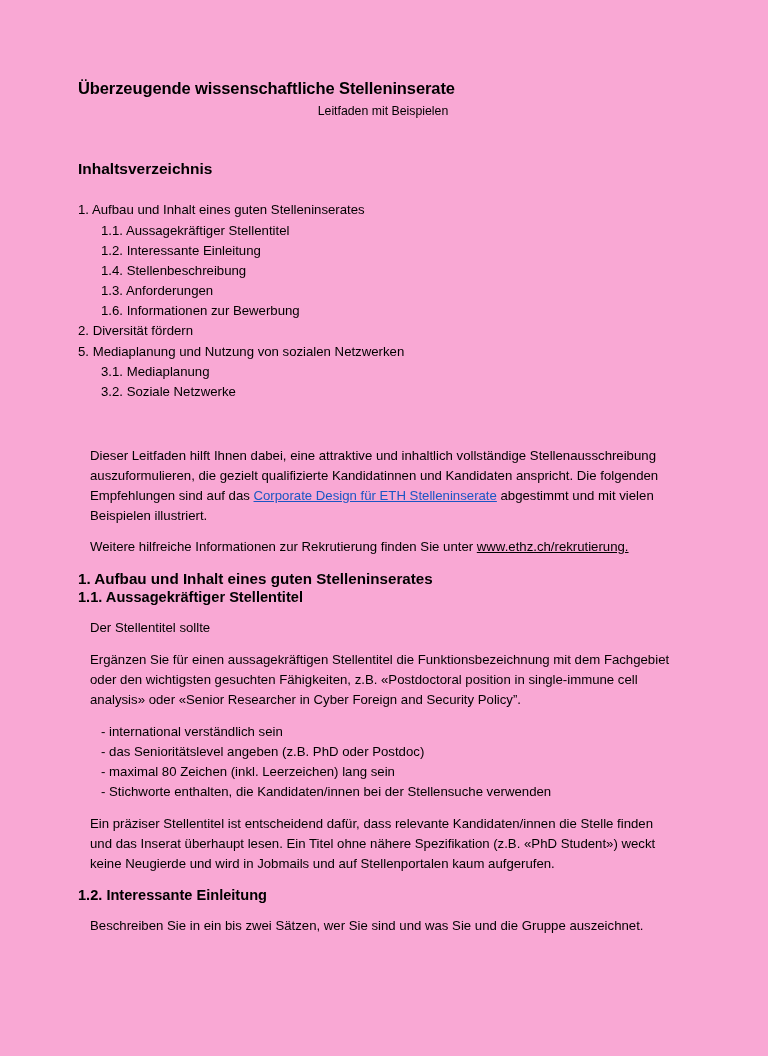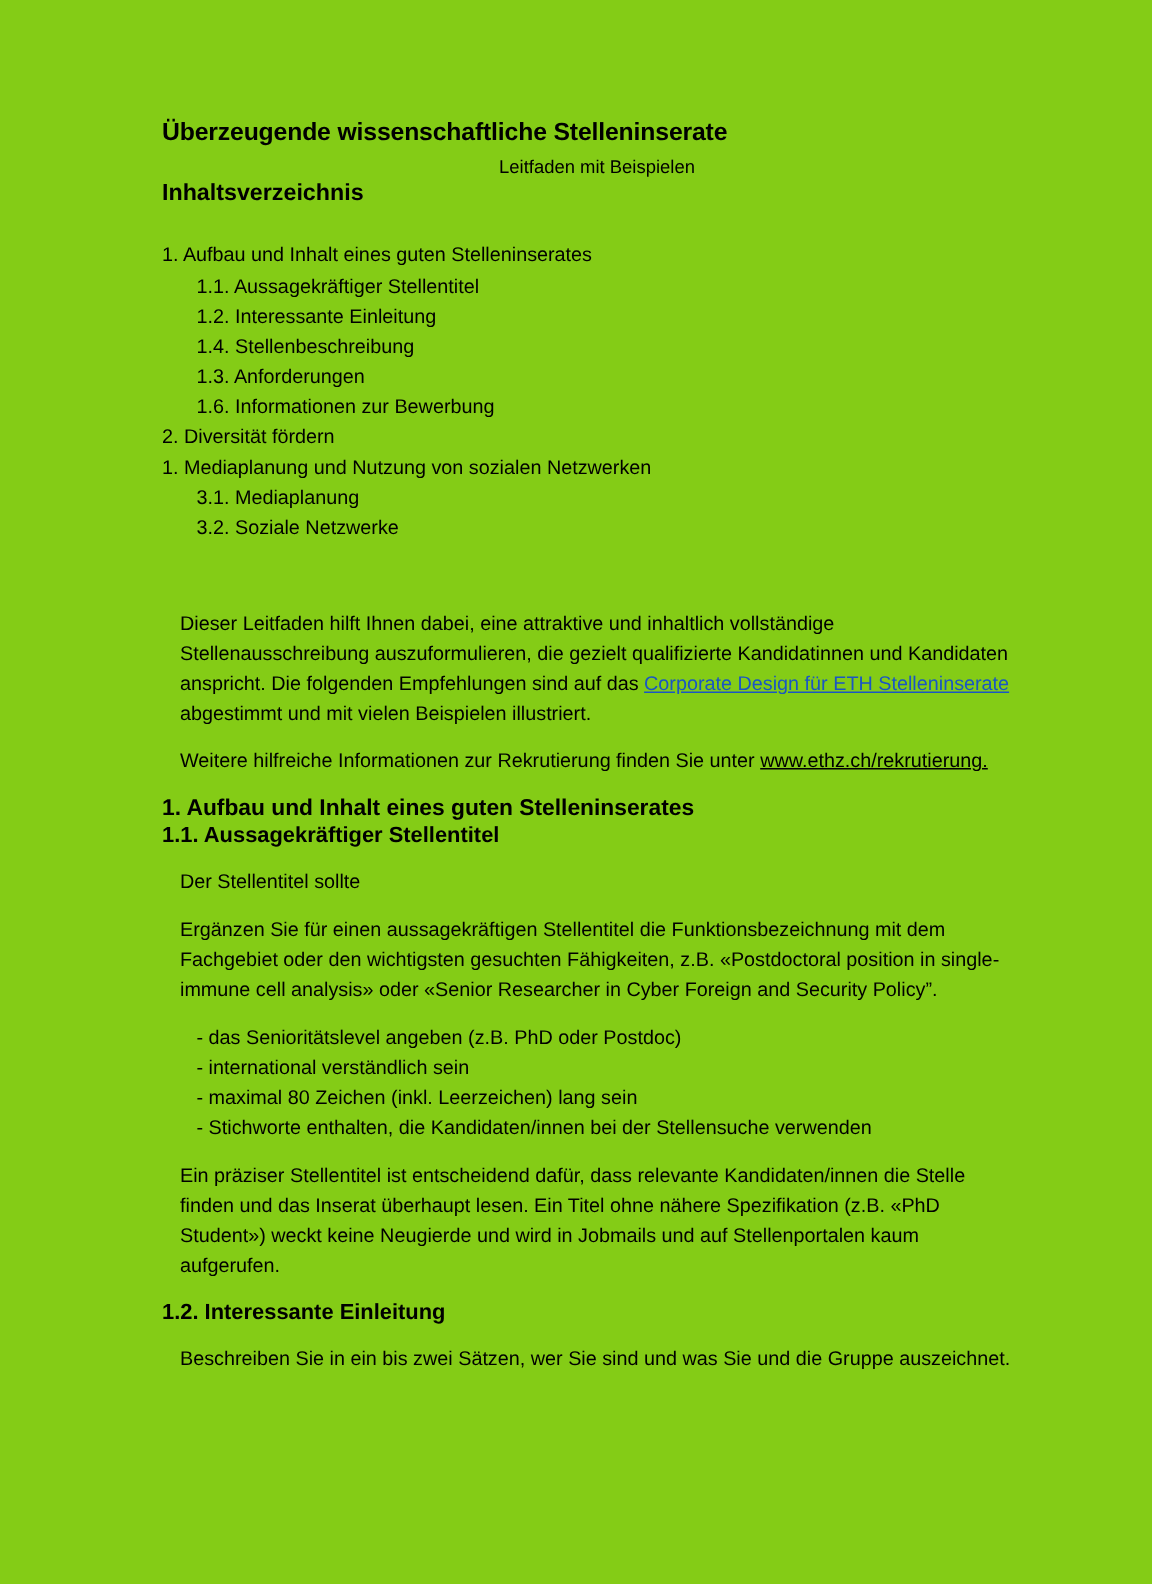--- a/index.html
+++ b/index.html
@@ -12,23 +12,23 @@
     width: 768px;
     height: 1056px;
     font-family: "Liberation Sans", sans-serif;
     color: #000000;
     -webkit-font-smoothing: antialiased;
   }
   .page {
     position: relative;
     width: 768px;
     height: 1056px;
-    background: #84cc16;
+    background: #f9a8d4;
     box-sizing: border-box;
-    padding: 78px 80px 0 108px;
+    padding: 78px 80px 0 78px;
     overflow: hidden;
   }
 
   
   .doc-title {
     font-size: 16.5px;
     font-weight: bold;
     line-height: 1.25;
     margin: 0 0 5px 0;
     letter-spacing: -0.1px;
@@ -36,20 +36,21 @@
   .doc-subtitle {
     font-size: 12.3px;
     font-weight: normal;
     line-height: 1.25;
     margin: 0;
     text-align: center;
   }
 
   
   .toc-block {
+    margin-top: 40px;
   }
   .toc-heading {
     font-size: 15.5px;
     font-weight: bold;
     margin: 0 0 22px 0;
     line-height: 1.25;
   }
   .toc-list {
     list-style: none;
     margin: 0;
@@ -129,43 +130,43 @@
   <section class="toc-block">
     <h2 class="toc-heading">Inhaltsverzeichnis</h2>
     <ul class="toc-list">
       <li class="toc-item level-1">1. Aufbau und Inhalt eines guten Stelleninserates</li>
       <li class="toc-item level-2">1.1. Aussagekräftiger Stellentitel</li>
       <li class="toc-item level-2">1.2. Interessante Einleitung</li>
       <li class="toc-item level-2">1.4. Stellenbeschreibung</li>
       <li class="toc-item level-2">1.3. Anforderungen</li>
       <li class="toc-item level-2">1.6. Informationen zur Bewerbung</li>
       <li class="toc-item level-1">2. Diversität fördern</li>
-      <li class="toc-item level-1">1. Mediaplanung und Nutzung von sozialen Netzwerken</li>
+      <li class="toc-item level-1">5. Mediaplanung und Nutzung von sozialen Netzwerken</li>
       <li class="toc-item level-2">3.1. Mediaplanung</li>
       <li class="toc-item level-2">3.2. Soziale Netzwerke</li>
     </ul>
   </section>
 
   <section class="intro-block">
     <p class="body-text"><span>Dieser Leitfaden hilft Ihnen dabei, eine attraktive und inhaltlich vollständige Stellenausschreibung auszuformulieren, die gezielt qualifizierte Kandidatinnen und Kandidaten anspricht. Die folgenden Empfehlungen sind auf das </span><a href="#" class="doc-link">Corporate Design für ETH Stelleninserate</a><span> abgestimmt und mit vielen Beispielen illustriert.</span></p>
 
     <p class="body-text para-gap"><span>Weitere hilfreiche Informationen zur Rekrutierung finden Sie unter </span><span class="plain-url">www.ethz.ch/rekrutierung.</span></p>
   </section>
 
   <h2 class="section-heading h2-gap">1. Aufbau und Inhalt eines guten Stelleninserates</h2>
 
   <h3 class="subsection-heading h3-gap">1.1. Aussagekräftiger Stellentitel</h3>
 
   <p class="body-text para-gap">Der Stellentitel sollte</p>
 
   <p class="body-text after-heading">Ergänzen Sie für einen aussagekräftigen Stellentitel die Funktionsbezeichnung mit dem Fachgebiet oder den wichtigsten gesuchten Fähigkeiten, z.B. «Postdoctoral position in single-immune cell analysis» oder «Senior Researcher in Cyber Foreign and Security Policy”.</p>
 
   <ul class="dash-list">
+    <li>- international verständlich sein</li>
     <li>- das Senioritätslevel angeben (z.B. PhD oder Postdoc)</li>
-    <li>- international verständlich sein</li>
     <li>- maximal 80 Zeichen (inkl. Leerzeichen) lang sein</li>
     <li>- Stichworte enthalten, die Kandidaten/innen bei der Stellensuche verwenden</li>
   </ul>
 
   <p class="body-text para-gap">Ein präziser Stellentitel ist entscheidend dafür, dass relevante Kandidaten/innen die Stelle finden und das Inserat überhaupt lesen. Ein Titel ohne nähere Spezifikation (z.B. «PhD Student») weckt keine Neugierde und wird in Jobmails und auf Stellenportalen kaum aufgerufen.</p>
 
   <h3 class="subsection-heading h3-gap">1.2. Interessante Einleitung</h3>
 
   <p class="body-text after-heading">Beschreiben Sie in ein bis zwei Sätzen, wer Sie sind und was Sie und die Gruppe auszeichnet.</p>
 

